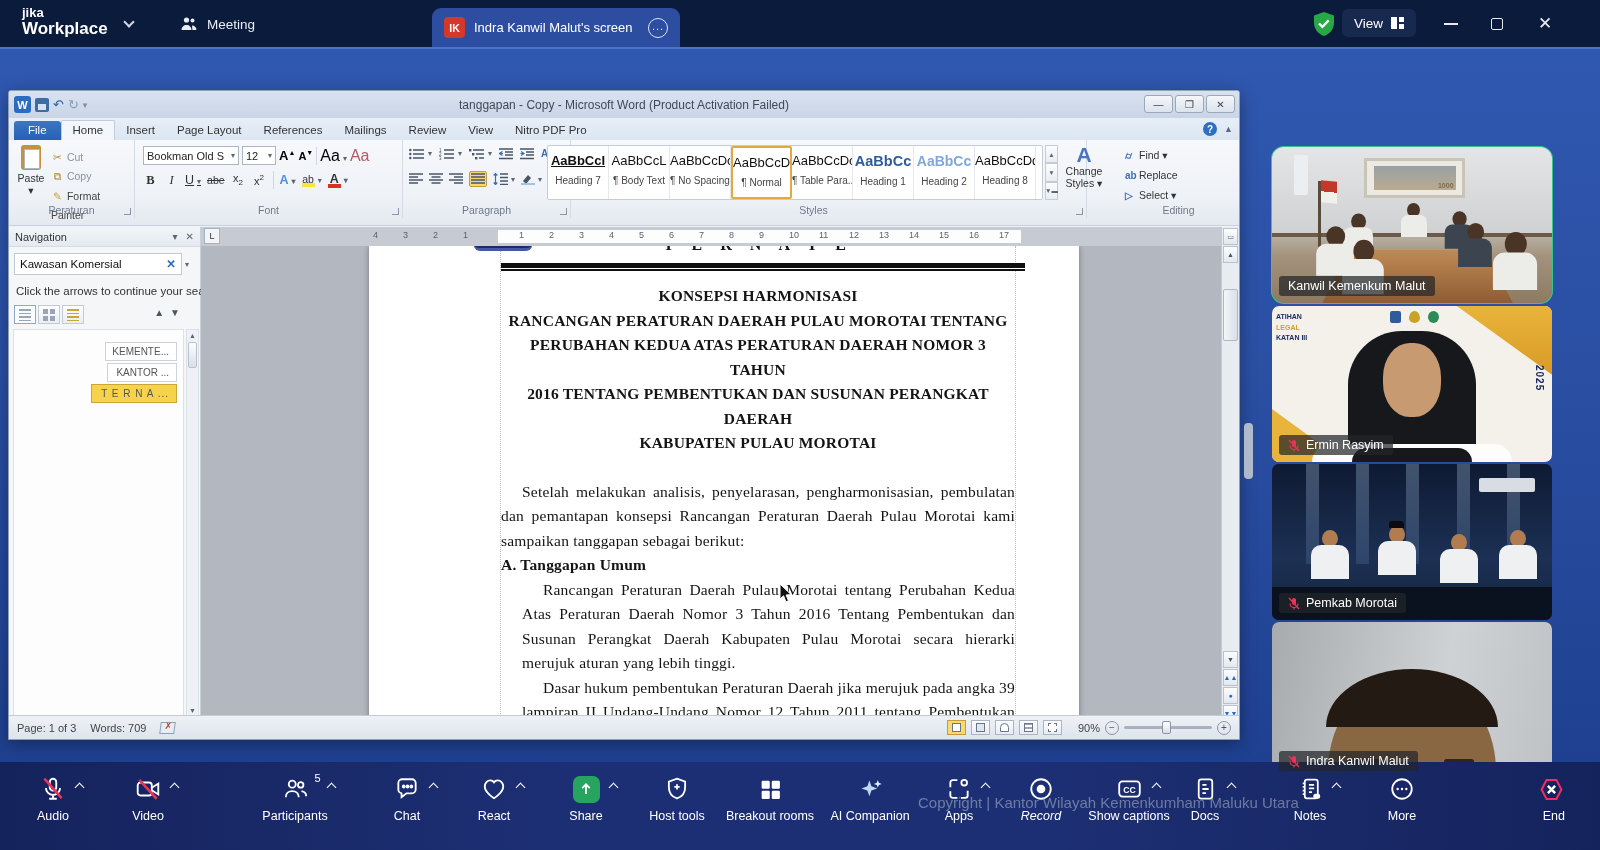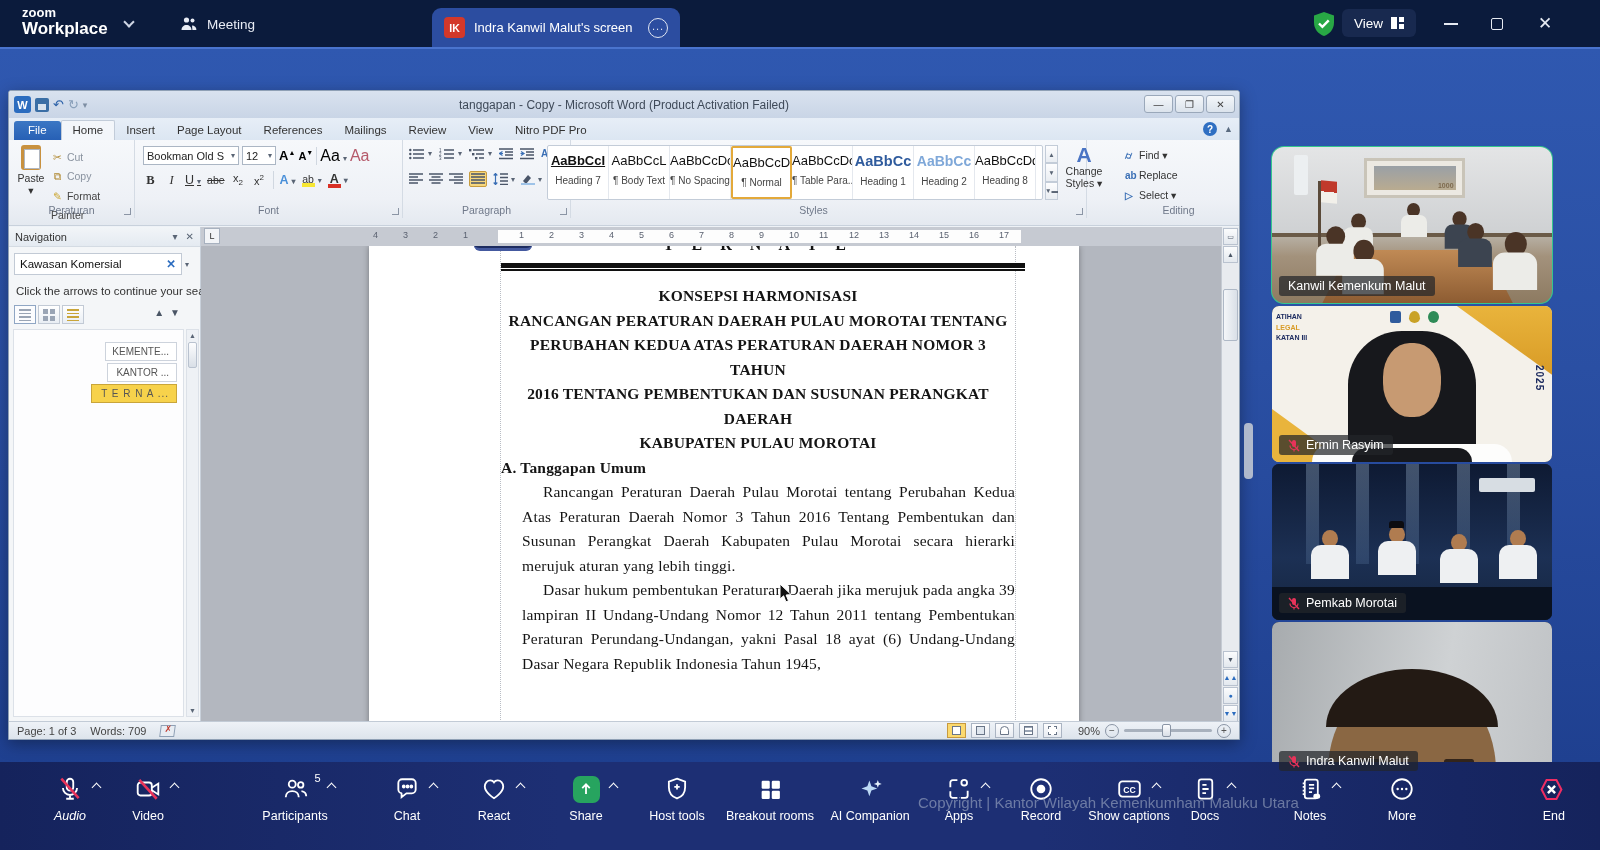--- a/index.html
+++ b/index.html
@@ -175,21 +175,21 @@
   .p1 { margin-top:24px; text-align:justify; text-indent:21px; }
   .pa-h { font-weight:700; }
   .pa { margin-left:21px; text-align:justify; text-indent:21px; }
   .vscroll { position:absolute; right:0; top:0; bottom:0; width:18px; background:#e8ebef; border-left:1px solid #c5cbd3; }
   .vs-btn { position:absolute; left:1px; right:1px; height:17px; background:linear-gradient(#fbfcfd,#e3e8ee);
     border:1px solid #b9c2cf; font-size:7px; color:#4a5565; display:flex; align-items:center; justify-content:center; }
   .vs-thumb { position:absolute; left:1px; right:1px; top:62px; height:52px;
     background:linear-gradient(90deg,#f4f6f9,#d9dfe7); border:1px solid #aeb8c6; border-radius:2px; }
   .vs-browse { color:#2b6cbf !important; }
 
-  .w-status { position:absolute; left:0; bottom:0; width:100%; height:18px;
+  .w-status { position:absolute; left:0; bottom:0; width:100%; height:24px;
     background:linear-gradient(#eef2f7,#dde4ec); border-top:1px solid #c2cbd6; font-size:11px; color:#444;
     display:flex; align-items:center; padding:0 8px; gap:14px; }
   .spell { width:15px; height:12px; position:relative; }
   .spell::before { content:""; position:absolute; inset:0; background:#e8edf3; border:1px solid #8fa0b5; transform:skewX(-8deg); }
   .spell::after { content:"✗"; position:absolute; left:4px; top:-1px; font-size:9px; color:#c0392b; }
   .st-right { margin-left:auto; display:flex; align-items:center; gap:5px; }
   .vmode { width:19px; height:15px; border:1px solid #aab4c2; background:linear-gradient(#fdfdfe,#e7ebf1);
     display:flex; align-items:center; justify-content:center; }
   .vmode.on { background:#fbd96e; border-color:#c79a3f; }
   .vm-i { width:9px; height:9px; border:1px solid #6a7688; background:#fff; }
@@ -280,21 +280,21 @@
 
   .cursor { position:absolute; left:779px; top:536px; z-index:99; pointer-events:none; }
 </style>
 </head>
 <body>
 
 <div class="screen">
 
   <div class="topbar">
     <div class="zlogo">
-      <div class="l1">zoom</div>
+      <div class="l1">jika</div>
       <div class="l2">Workplace</div>
     </div>
     <div class="zlogo-chev"></div>
     <div class="tab-meeting">
       <span class="ppl-ico">
         <svg width="18" height="16" viewBox="0 0 18 16">
             <circle cx="6.5" cy="4" r="2.6" fill="#e8ecf5"></circle>
             <circle cx="12.5" cy="4.6" r="2" fill="#e8ecf5"></circle>
             <path d="M1.5 14c0-3 2.3-5 5-5s5 2 5 5z" fill="#e8ecf5"></path>
             <path d="M12 9.6c2.4 0 4.4 1.8 4.4 4.4h-4" fill="#e8ecf5"></path>
@@ -643,20 +643,21 @@
                   <div class="b"></div>
                 </div>
               <div class="doc-text">
                 <div class="doc-title">
                   <div>KONSEPSI HARMONISASI</div>
                   <div>RANCANGAN PERATURAN DAERAH PULAU MOROTAI TENTANG</div>
                   <div>PERUBAHAN KEDUA ATAS PERATURAN DAERAH NOMOR 3 TAHUN</div>
                   <div>2016 TENTANG PEMBENTUKAN DAN SUSUNAN PERANGKAT DAERAH</div>
                   <div>KABUPATEN PULAU MOROTAI</div>
                 </div>
+                <div class="p1">Setelah melakukan analisis, penyelarasan, pengharmonisasian, pembulatan dan pemantapan konsepsi Rancangan Peraturan Daerah Pulau Morotai kami sampaikan tanggapan sebagai berikut:</div>
                 <div class="pa-h">A. Tanggapan Umum</div>
                 <div class="pa">Rancangan Peraturan Daerah Pulau Morotai tentang Perubahan Kedua Atas Peraturan Daerah Nomor 3 Tahun 2016 Tentang Pembentukan dan Susunan Perangkat Daerah Kabupaten Pulau Morotai secara hierarki merujuk aturan yang lebih tinggi.</div>
                 <div class="pa">Dasar hukum pembentukan Peraturan Daerah jika merujuk pada angka 39 lampiran II Undang-Undang Nomor 12 Tahun 2011 tentang Pembentukan Peraturan Perundang-Undangan, yakni Pasal 18 ayat (6) Undang-Undang Dasar Negara Republik Indonesia Tahun 1945,</div>
               </div>
             </div>
           </div>
 
           <div class="vscroll">
             <div class="vs-btn" style="top:1px;">▭</div>
             <div class="vs-btn" style="top:19px;">▲</div>
@@ -840,21 +841,21 @@
 
     <div class="cursor">
       <svg width="15" height="21" viewBox="0 0 15 21">
           <path d="M1 1l0 15 3.6-3.2 2.3 6 2.6-1-2.4-5.8 5-0.4z" fill="#111" stroke="#fff" stroke-width="1"></path>
         </svg>
     </div>
   </div>
 
   <div class="toolbar">
 
-    <div class="tbtn" style="left:22px;font-style:italic;">
+    <div class="tbtn" style="left:5px;">
       <span class="ic">
           <svg width="26" height="26" viewBox="0 0 24 24" fill="none" stroke="#fff" stroke-width="1.7">
             <rect x="9" y="2.5" width="6" height="11" rx="3"></rect>
             <path d="M5.5 11a6.5 6.5 0 0013 0M12 17.5V21M8.5 21h7"></path>
             <line x1="4" y1="2.5" x2="20" y2="20.5" stroke="#e8335a" stroke-width="2.4"></line>
           </svg>
           <span class="chev"></span>
         </span>
       <span class="lbl">Audio</span>
     </div>
@@ -956,21 +957,21 @@
       <span class="ic">
           <svg width="26" height="26" viewBox="0 0 24 24" fill="none" stroke="#fff" stroke-width="1.7">
             <circle cx="16.8" cy="6.2" r="2.6"></circle>
             <path d="M10.5 3.8H6.2A2.2 2.2 0 004 6v4.3M4 14v4a2.2 2.2 0 002.2 2.2h4.3M13.8 20.2h4a2.2 2.2 0 002.2-2.2v-4.3"></path>
           </svg>
           <span class="chev"></span>
         </span>
       <span class="lbl">Apps</span>
     </div>
 
-    <div class="tbtn" style="left:993px;">
+    <div class="tbtn" style="left:993px;font-style:italic;">
       <span class="ic">
           <svg width="26" height="26" viewBox="0 0 24 24">
             <circle cx="12" cy="12" r="9" fill="none" stroke="#fff" stroke-width="1.7"></circle>
             <circle cx="12" cy="12" r="4" fill="#fff"></circle>
           </svg>
         </span>
       <span class="lbl">Record</span>
     </div>
 
     <div class="tbtn" style="left:1074px;width:110px;">

